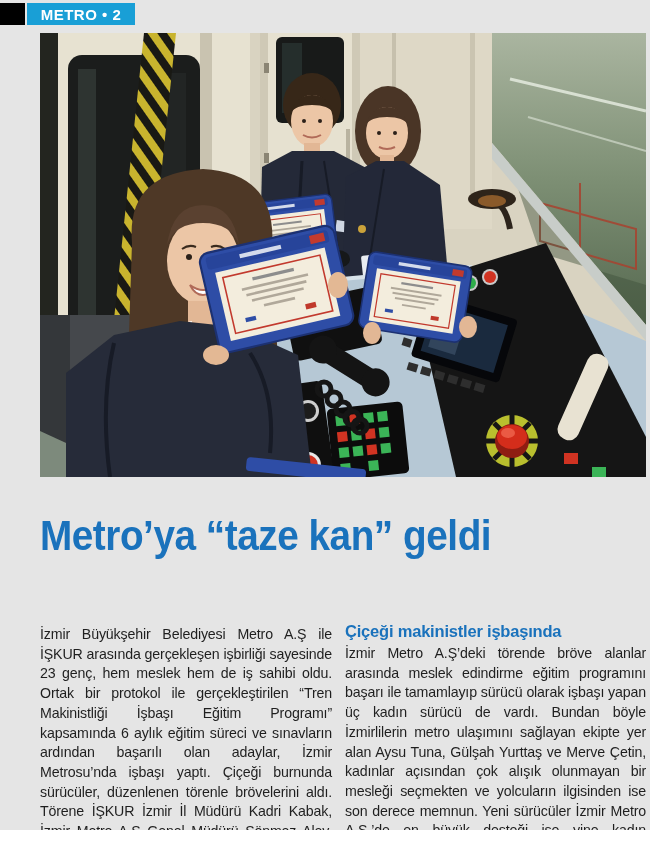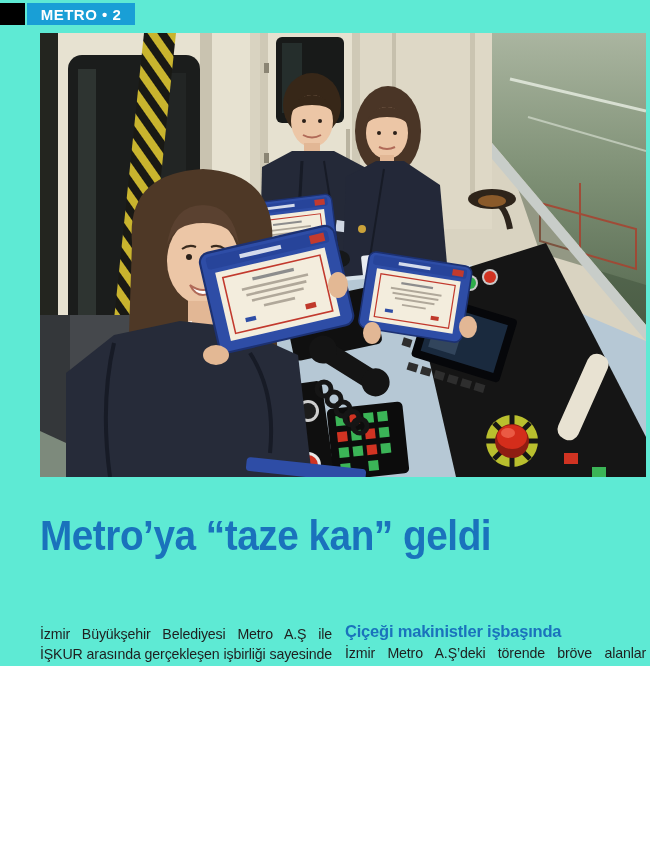--- a/index.html
+++ b/index.html
@@ -1,17 +1,17 @@
 <!DOCTYPE html>
 <html style="--masthead-blue: #199fd6; --accent-blue: #1a72bc; --body-text: #1f1f1f;"><head>
 <meta charset="utf-8">
 <style>
   html,body{margin:0;padding:0;background:#ffffff;}
   .page{
-    position:relative;width:650px;height:666px;background:#5eead4;overflow:hidden;
+    position:relative;width:650px;height:830px;background:#e5e5e5;overflow:hidden;
     font-family:"Liberation Sans", sans-serif;color:#1f1f1f;
   }
   
   .masthead{position:absolute;top:3px;left:0;height:22px;}
   .masthead .blackblock{position:absolute;left:0;top:0;width:25px;height:22px;background:#000;}
   .masthead .bluebar{
     position:absolute;left:27px;top:0;width:108px;height:22px;background:var(--masthead-blue,#199fd6);
     color:#fff;font-weight:bold;font-size:15px;letter-spacing:.5px;
     display:flex;align-items:center;justify-content:center;
   }

